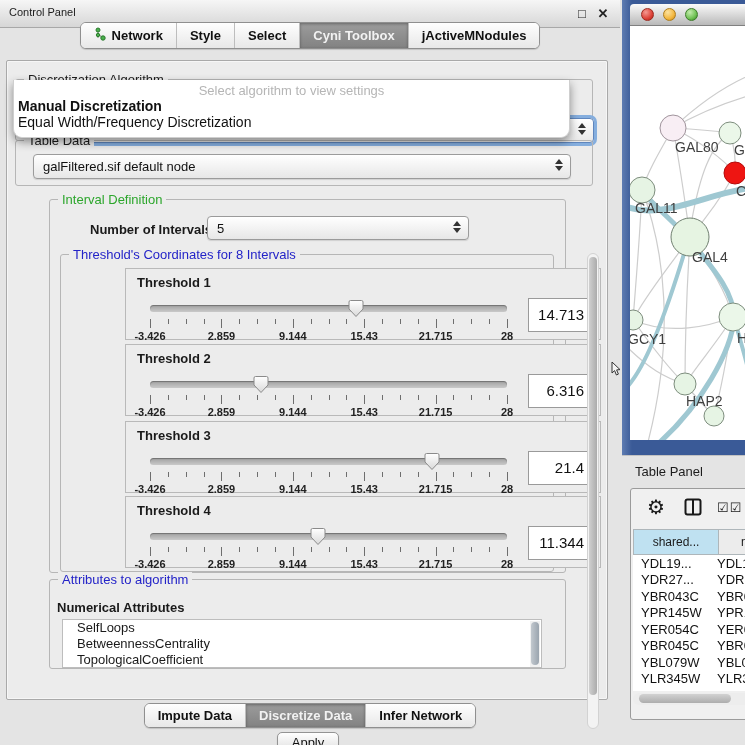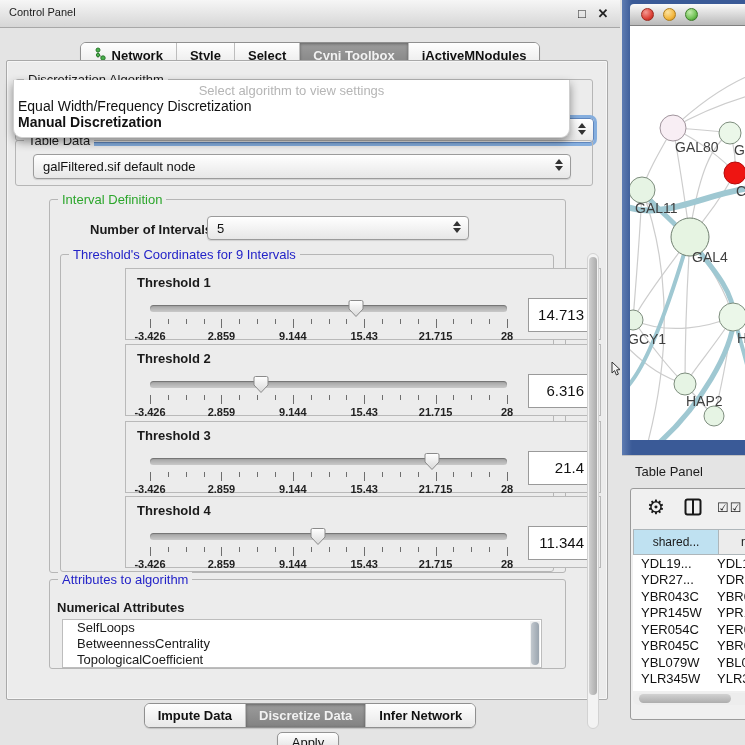--- a/index.html
+++ b/index.html
@@ -9,21 +9,21 @@
 
   
   #cp-titlebar { position:absolute; left:0; top:0; width:620px; height:28px;
     background:linear-gradient(#f6f6f6,#d6d6d6); border-bottom:1px solid #a8a8a8; }
   #cp-title { position:absolute; left:9px; top:6px; font-size:11px; color:#1c1c1c; }
   .tb-btn { position:absolute; top:6px; width:16px; height:16px; font-size:13px; color:#222;
     text-align:center; line-height:16px; cursor:default; }
   #cp-float { left:574px; } #cp-close { left:595px; font-weight:bold; }
 
   .tabrow { position:absolute; display:flex; justify-content:center; width:620px; }
-  #top-tabrow { top:42px; } #bottom-tabrow { top:703px; }
+  #top-tabrow { top:22px; } #bottom-tabrow { top:703px; }
   .tabset { display:flex; border:1px solid #8f8f8f; border-radius:6px; overflow:hidden;
     background:#fff; box-shadow:0 1px 1px rgba(0,0,0,.15); }
   .tab { display:flex; align-items:center; gap:5px; padding:4px 13px; font-size:13px; font-weight:600;
     color:#111; background:linear-gradient(#fefefe,#e8e8e8); border-left:1px solid #bdbdbd; cursor:default; }
   .tab:first-child { border-left:none; }
   .tab.sel { background:linear-gradient(#9c9c9c,#828282); color:#f2f2f2;
     box-shadow:inset 0 1px 3px rgba(0,0,0,.35); }
 
   #cp-panel { position:absolute; left:6px; top:60px; width:602px; height:640px;
     background:#ececec; border:1px solid #a9a9a9; border-radius:2px;
@@ -188,21 +188,21 @@
       <span class="grouptitle gt-green">Interval Definition</span>
       <span class="boldlab" style="left:40px;top:22px;">Number of Intervals</span>
       <div class="combo" style="left:157px;top:16px;width:262px;height:24px;">
         <span>5</span>
         <span class="arrows">
             <i class="up"></i>
             <i class="dn"></i>
           </span>
       </div>
       <div class="groupbox" style="left:10px;top:54px;width:494px;height:318px;">
-        <span class="grouptitle gt-blue">Threshold's Coordinates for 9 Intervals</span>
+        <span class="grouptitle gt-blue">Threshold's Coordinates for 8 Intervals</span>
         <div id="thresholds-host">
             <div class="thr-box" style="top:13px;">
               <div class="thr-label">Threshold 1</div>
               <div class="slider-area">
                 <div class="track"></div>
                 <div class="tick major" style="left:0%;"></div>
                 <div class="tick" style="left:5%;"></div>
                 <div class="tick" style="left:10%;"></div>
                 <div class="tick" style="left:15%;"></div>
                 <div class="tick major" style="left:20%;"></div>
@@ -388,22 +388,22 @@
     </div>
 
     <div id="apply-btn">Apply</div>
     <div id="cp-scrollbar">
         <div class="thumbv"></div>
       </div>
   </div>
 
   <div id="algo-popup">
     <div class="ph">Select algorithm to view settings</div>
-  <div class="opt">Equal Width/Frequency Discretization</div>
-      <div class="opt em">Manual Discretization</div>
+  <div class="opt em">Manual Discretization</div>
+      <div class="opt">Equal Width/Frequency Discretization</div>
     </div>
 
   <div id="bottom-tabrow" class="tabrow">
     <div class="tabset" id="bottom-tabs">
         <div class="tab">
           <span>Impute Data</span>
         </div>
         <div class="tab sel">
           <span>Discretize Data</span>
         </div>

